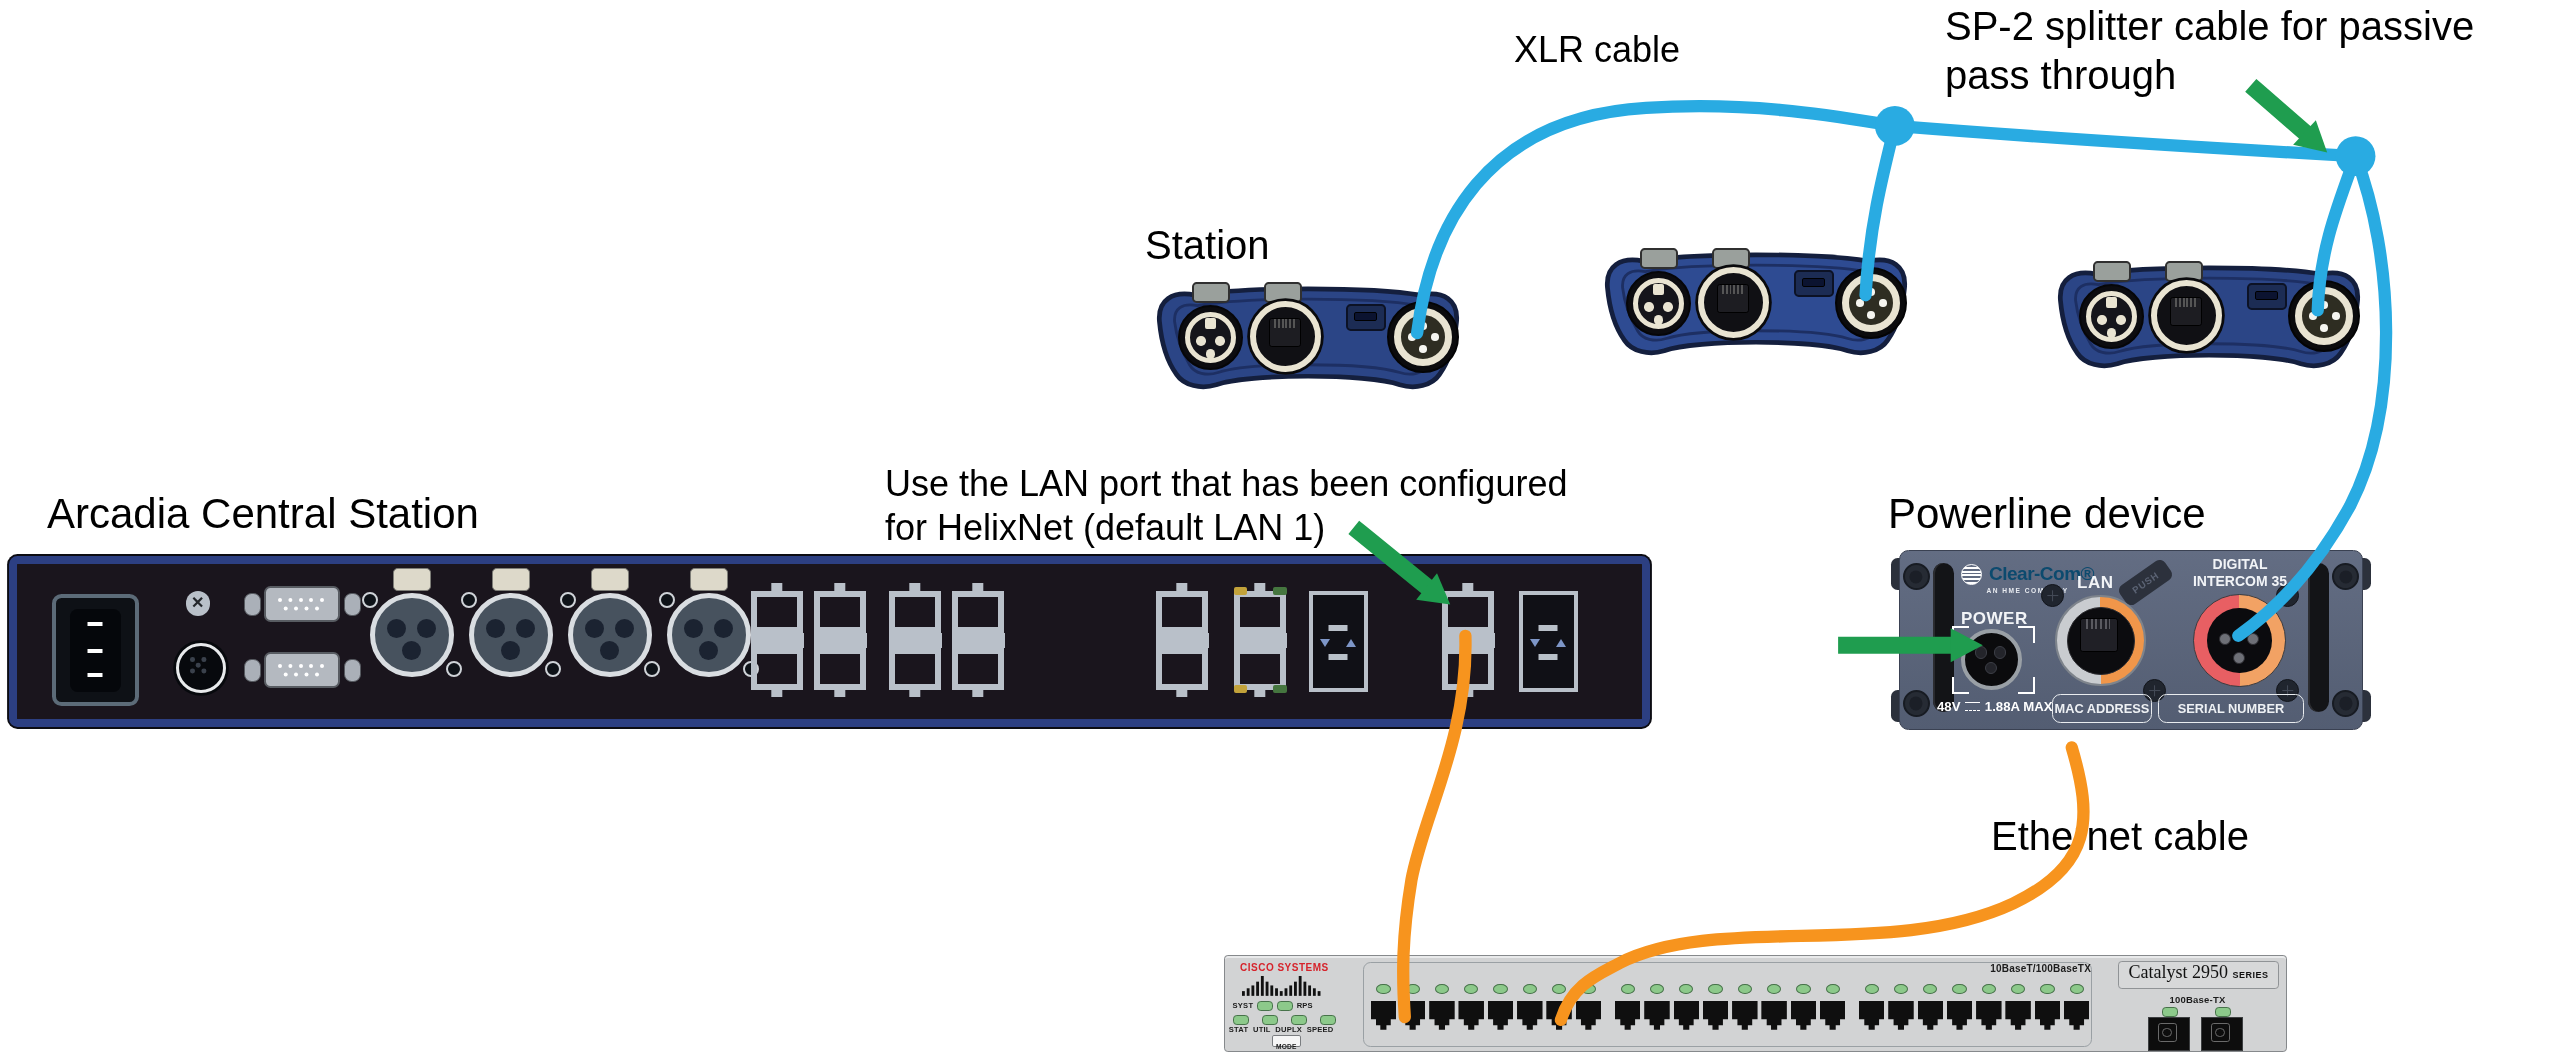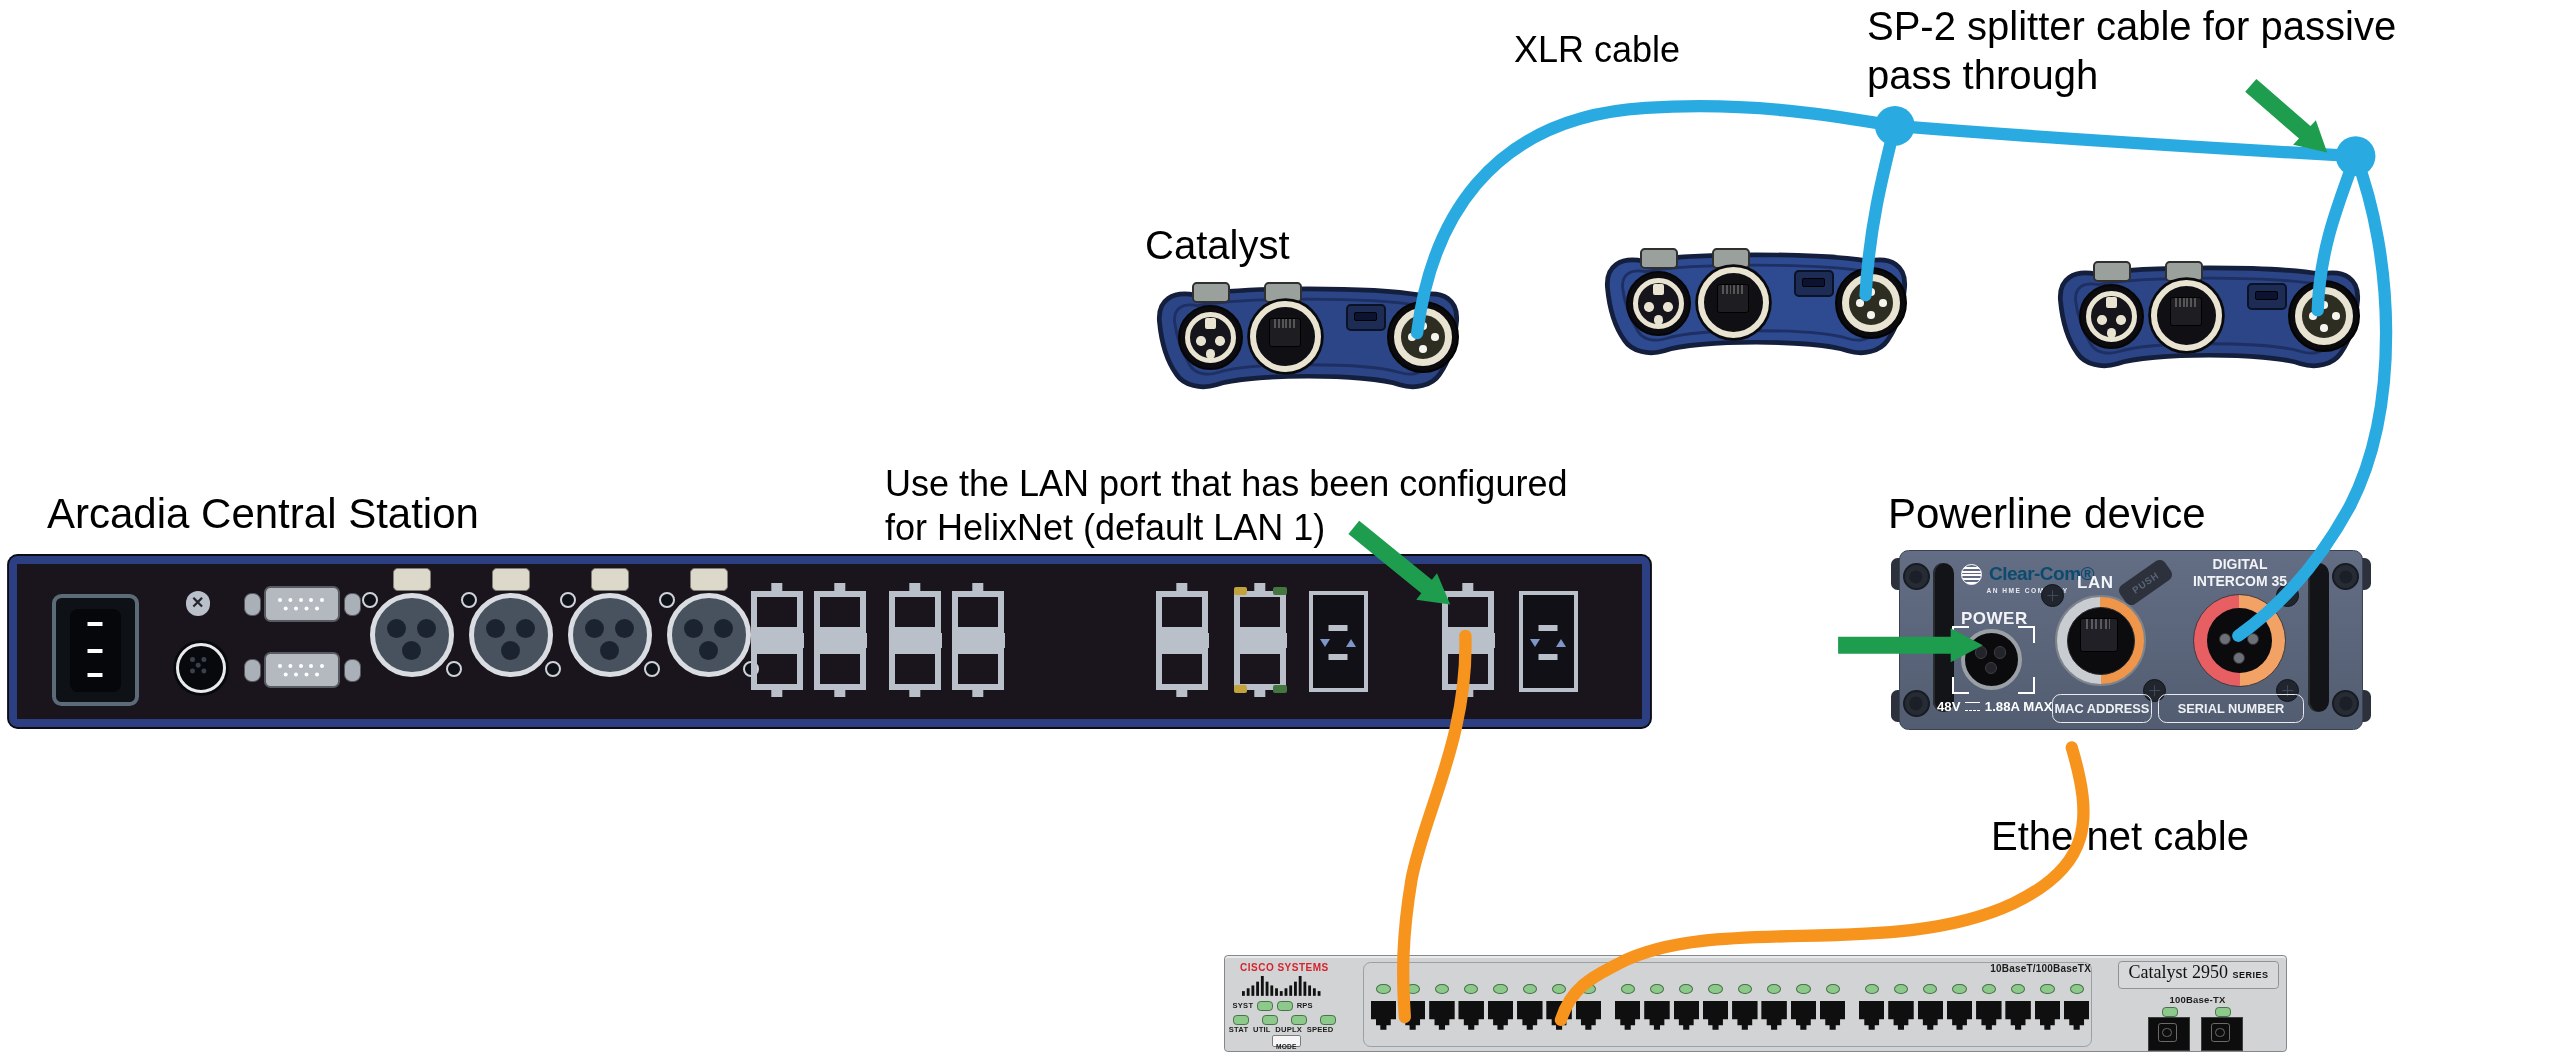--- a/index.html
+++ b/index.html
@@ -148,22 +148,22 @@
   .overlay{position:absolute;left:0;top:0;z-index:6;pointer-events:none}
   .cable{fill:none;stroke-linecap:round}
   .ashaft{fill:none;stroke-linecap:square}
 </style>
 </head>
 <body>
 
 <div class="canvas">
 
   <div class="lbl" style="left:1514px;top:28px;font-size:36px">XLR cable</div>
-  <div class="lbl" style="left:1867px;top:1.9px;width:585px;font-size:40px">SP-2 splitter cable for passive pass through</div>
-  <div class="lbl" style="left:1145px;top:221px;font-size:40px">Catalyst</div>
+  <div class="lbl" style="left:1945px;top:1.9px;width:585px;font-size:40px">SP-2 splitter cable for passive pass through</div>
+  <div class="lbl" style="left:1145px;top:221px;font-size:40px">Station</div>
   <div class="lbl" style="left:47px;top:488px;font-size:42px">Arcadia Central Station</div>
   <div class="lbl" style="left:885px;top:462px;width:700px;font-size:36px">Use the LAN port that has been configured for HelixNet (default LAN 1)</div>
   <div class="lbl" style="left:1888px;top:488px;font-size:42px">Powerline device</div>
   <div class="lbl" style="left:1991px;top:812px;font-size:40px">Ethernet cable</div>
 
   <div class="arcadia">
     <div class="iec">
         <span class="iec-in">
           <i></i>
           <i></i>

